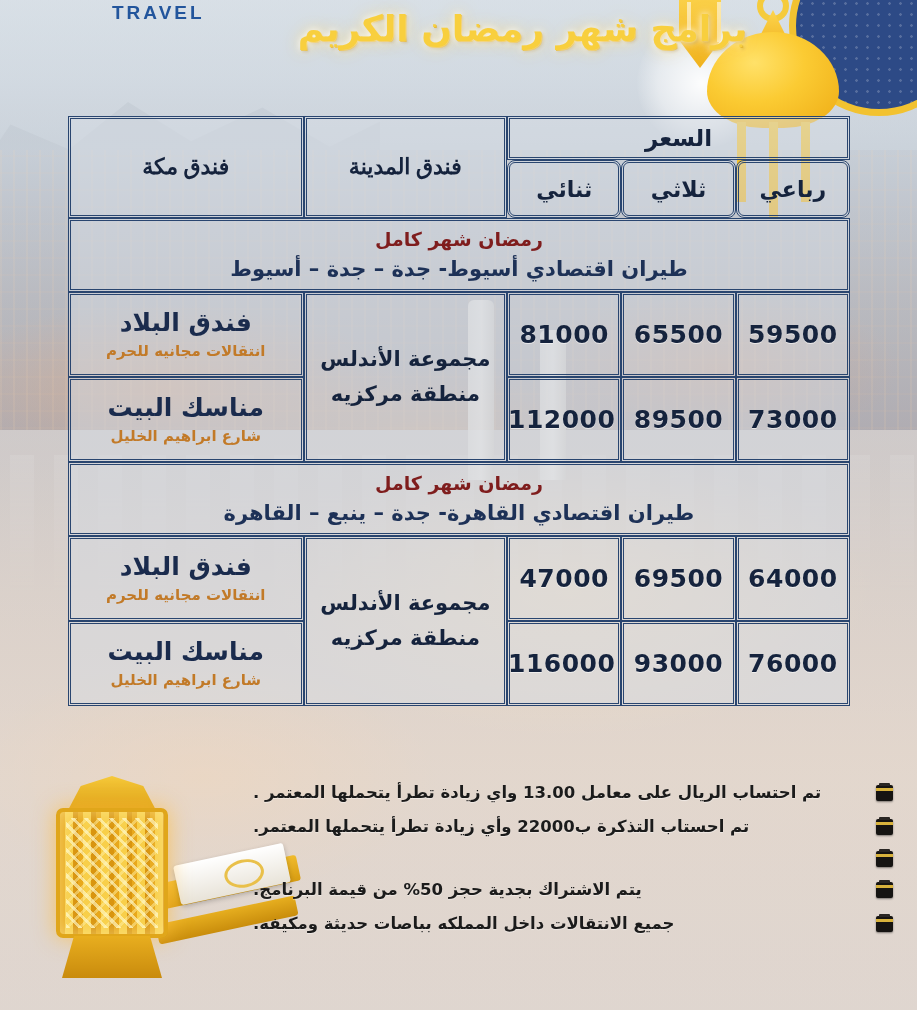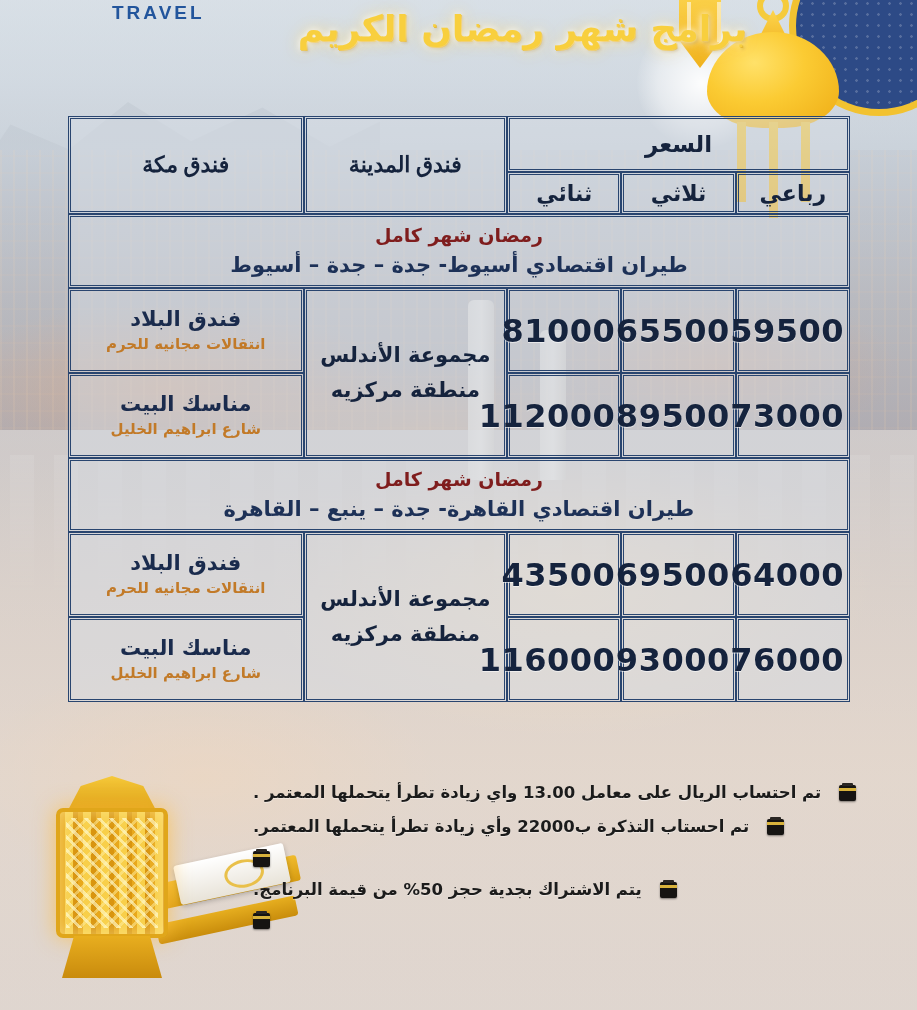--- a/index.html
+++ b/index.html
@@ -136,38 +136,38 @@
     border:3px double #29456f;
     background:rgba(214,220,228,.50);
     text-align:center; vertical-align:middle;
     color:#15233d; font-weight:bold;
     padding:2px 3px;
   }
   .c-price { width:100px; }
   .c-madinah { width:178px; }
   .c-makkah  { width:206px; }
 
-  .th-price-group { height:56px; font-size:23px; }
-  .th-sub  { height:42px; font-size:22px; }
+  .th-price-group { height:44px; font-size:23px; }
+  .th-sub  { height:58px; font-size:22px;border-radius:8px; }
   .th-hotel{ font-size:22px;font-family:Liberation Serif, serif; }
 
   .row-banner { height:74px; padding:4px 8px !important; }
   .banner-l1 { font-size:19px; color:#7f1d1d; line-height:1.5; }
   .banner-l2 { font-size:21px; color:#1d3157; line-height:1.5; }
 
-  .cell-price { height:85px; font-size:32px; color:#e3181d; letter-spacing:.5px;
+  .cell-price { height:85px; font-size:25px; color:#e3181d; letter-spacing:.5px;
                 text-shadow:0 1px 0 rgba(255,255,255,.55); }
   .cell-madinah { font-size:21px; color:#16233c; line-height:1.65; }
   .cell-makkah  { height:85px; padding:3px 6px !important; }
-  .hotel-name { font-size:21px; color:#1a2b4d; line-height:1.25; }
+  .hotel-name { font-size:25px; color:#1a2b4d; line-height:1.25; }
   .hotel-note { font-size:15px; color:#c27a28; line-height:1.4; margin-top:2px; }
 
   
   .notes { position:absolute; top:782px; right:24px; width:640px; z-index:5; }
-  .note-row { display:flex; align-items:center; justify-content:flex-end;
+  .note-row { display:flex; align-items:center; justify-content:space-between;
               gap:18px; margin-bottom:12px; }
   .kaaba-icon { flex:0 0 auto; width:17px; height:16px; position:relative;
                 background:#161412; border-radius:2px;
                 box-shadow:0 1px 2px rgba(0,0,0,.45); }
   .kaaba-icon::before { content:""; position:absolute; left:0; right:0; top:3px; height:3px;
                         background:#d8b23c; }
   .kaaba-icon::after { content:""; position:absolute; left:3px; top:-2px; width:11px; height:3px;
                        background:#2a2623; border-radius:1px; }
   .note-text { font-size:16.5px; font-weight:bold; color:#1b1b1b; line-height:1.35;
                text-shadow:0 1px 1px rgba(255,255,255,.45); }
@@ -307,21 +307,21 @@
 
       <tr>
         <td class="row-banner" colspan="5">
           <div class="banner-l1">رمضان شهر كامل</div>
           <div class="banner-l2">طيران اقتصادي القاهرة- جدة – ينبع – القاهرة</div>
         </td>
       </tr>
       <tr>
         <td class="cell-price">64000</td>
         <td class="cell-price">69500</td>
-        <td class="cell-price">43500</td>
+        <td class="cell-price">47000</td>
         <td class="cell-madinah" rowspan="2">
           <div>مجموعة الأندلس</div>
           <div>منطقة مركزيه</div>
         </td>
         <td class="cell-makkah">
           <div class="hotel-name">فندق البلاد</div>
           <div class="hotel-note">انتقالات مجانيه للحرم</div>
         </td>
       </tr>
       <tr>
@@ -349,20 +349,21 @@
   </div>
   <div class="note-row">
     <span class="kaaba-icon"></span>
   </div>
   <div class="note-row">
     <span class="kaaba-icon"></span>
     <span class="note-text">يتم الاشتراك  بجدية حجز 50% من قيمة البرنامج.</span>
   </div>
   <div class="note-row">
     <span class="kaaba-icon"></span>
+    <span class="note-text">جميع الانتقالات داخل المملكه بباصات حديثة ومكيفه.</span>
   </div>
 </div>
 
 <div class="decor-bottomleft">
   <div class="quran-stand">
     <div class="plank"></div>
     <div class="plank2"></div>
     <div class="book"></div>
   </div>
   <div class="big-lantern">

